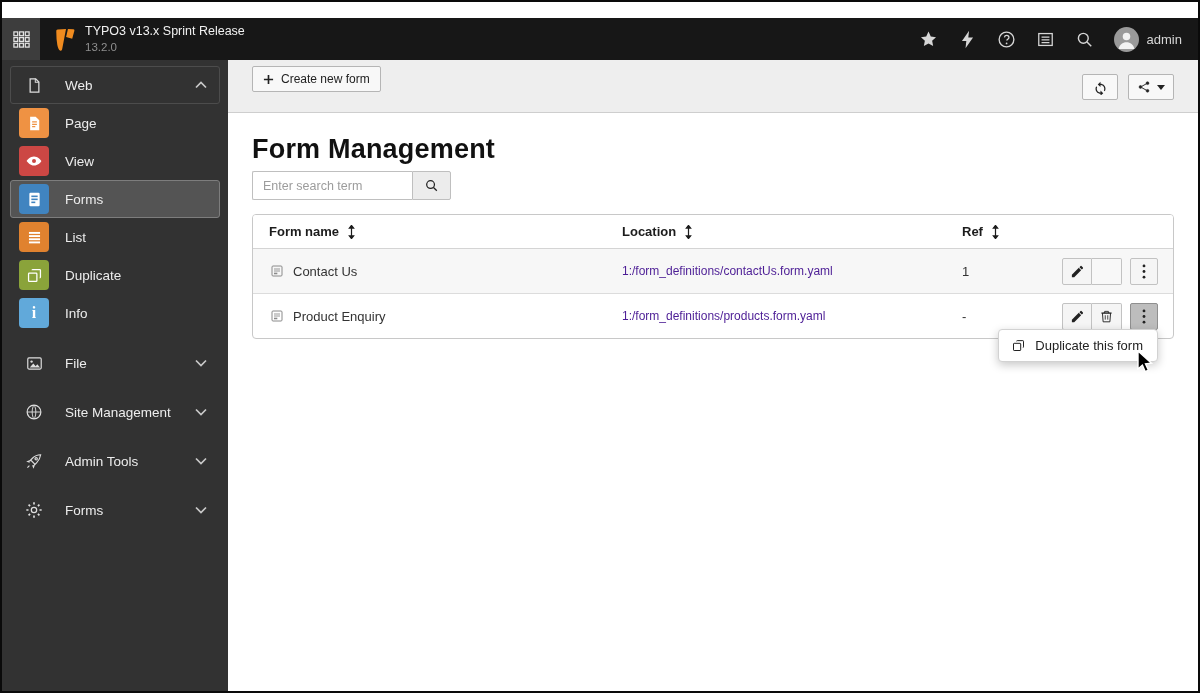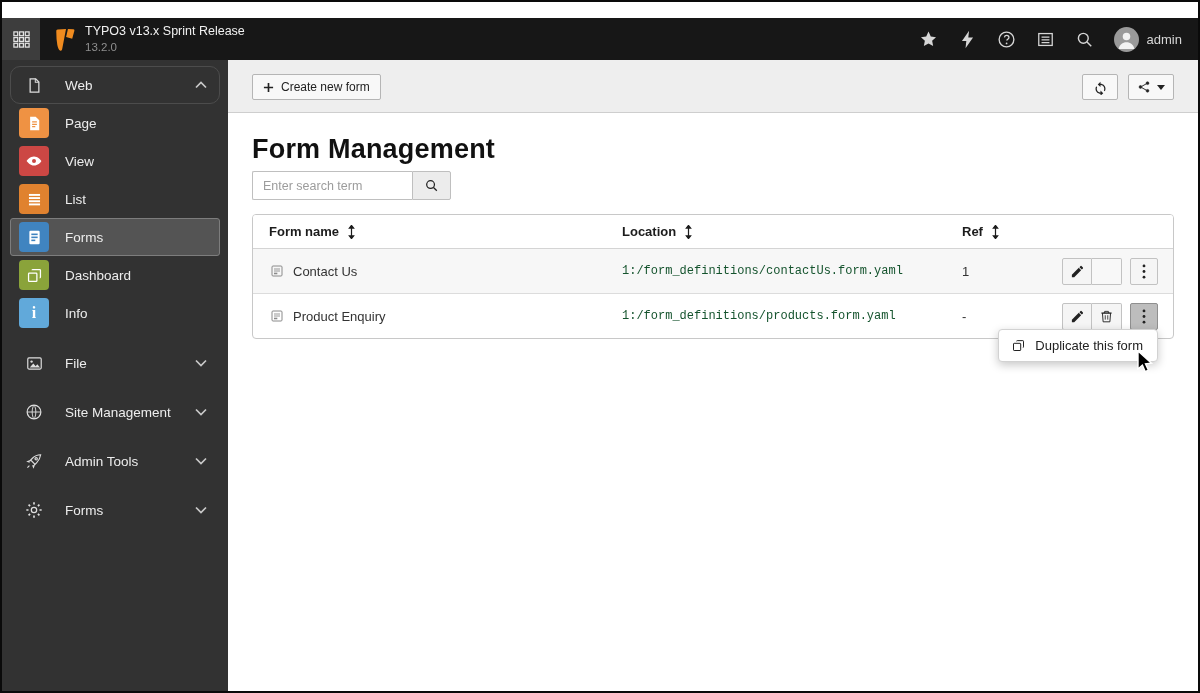--- a/index.html
+++ b/index.html
@@ -14,34 +14,34 @@
   .brand-title{color:#f1f1f1;font-size:12.5px;}
   .brand-version{color:#8f8f8f;font-size:11.5px;}
   .topbar-right{margin-left:auto;display:flex;align-items:center;gap:19px;padding-right:16px;}
   .tb-icon{width:20px;height:20px;display:flex;align-items:center;justify-content:center;color:#d6d6d6;cursor:pointer;}
   .user{display:flex;align-items:center;gap:8px;cursor:pointer;}
   .avatar{width:25px;height:25px;border-radius:50%;background:#9a9a9a;display:flex;align-items:center;justify-content:center;overflow:hidden;}
   .user-name{color:#d6d6d6;font-size:13px;}
   
   .sidebar{position:absolute;left:0;top:42px;bottom:0;width:226px;background:#323232;padding-top:12px;box-sizing:border-box;}
   .sb-item{height:38px;margin:0 8px;display:flex;align-items:center;padding:0 8px;border:1px solid transparent;border-radius:3px;cursor:pointer;box-sizing:border-box;}
-  .sb-item.group{border-color:#4c4c4c;border-radius:10px;}
+  .sb-item.group{border-color:#4c4c4c;}
   .sb-item.active{background:#545454;border-color:#7d7d7d;}
   .sb-item.mt10{margin-top:10px;} .sb-item.mt11{margin-top:11px;} .sb-item.mt12{margin-top:12px;}
   .tile{width:30px;height:30px;border-radius:4px;display:flex;align-items:center;justify-content:center;flex:none;}
   .oicn{width:30px;height:30px;display:flex;align-items:center;justify-content:center;flex:none;color:#dedede;}
   .sb-label{color:#ededed;font-size:13.5px;margin-left:16px;white-space:nowrap;}
   .chev{margin-left:auto;margin-right:4px;color:#c9c9c9;display:flex;}
   .i-serif{font-family:"Liberation Serif","DejaVu Serif",serif;font-weight:700;font-size:16px;color:#fff;line-height:1;}
   
   .main{position:absolute;left:226px;top:42px;right:0;bottom:0;background:#fff;}
   .docheader{height:68px;background:#eee;border-bottom:1px solid #cecece;position:relative;}
   .btn{display:inline-flex;align-items:center;gap:7px;background:#f8f8f8;border:1px solid #b5b5b5;border-radius:2px;
        font-size:12px;color:#222;padding:0 10px;height:26px;cursor:pointer;font-family:inherit;}
-  .create-btn{position:absolute;left:24px;top:30px;}
+  .create-btn{position:absolute;left:24px;top:22px;}
   .dh-right{position:absolute;right:24px;top:30px;display:flex;gap:10px;}
   .icon-btn{width:36px;justify-content:center;padding:0;}
   .share-btn{width:46px;justify-content:center;gap:6px;padding:0;}
   .content{padding:18px 24px 0 24px;}
   h1.page-title{margin:0;font-size:27px;line-height:36px;font-weight:600;color:#111;letter-spacing:.2px;}
   .search-row{margin-top:4px;display:flex;}
   .search-input{width:160px;height:29px;box-sizing:border-box;border:1px solid #bfbfbf;border-right:none;border-radius:2px 0 0 2px;
                 padding:0 10px;font-size:12.5px;color:#333;font-family:inherit;outline:none;}
   .search-input::placeholder{color:#9c9c9c;}
   .search-btn{width:39px;height:29px;box-sizing:border-box;background:#ececec;border:1px solid #bfbfbf;border-radius:0 2px 2px 0;
@@ -50,21 +50,21 @@
   .table{margin-top:14px;border:1px solid #c8c8c8;border-radius:4px;overflow:hidden;background:#fff;}
   .tr{display:grid;grid-template-columns:353px 340px 100px 1fr;align-items:center;}
   .thead{height:33px;border-bottom:1px solid #d4d4d4;background:#fff;}
   .th{display:flex;align-items:center;gap:8px;padding:0 16px;font-size:13px;font-weight:700;color:#1c1c1c;cursor:pointer;}
   .row{height:44px;border-bottom:1px solid #dcdcdc;}
   .row:last-child{border-bottom:none;}
   .row.striped{background:#f7f7f7;}
   .td{padding:0 16px;display:flex;align-items:center;font-size:13px;color:#333;}
   .name-cell{gap:8px;}
   .form-icn{color:#8a8a8a;display:flex;flex:none;}
-  .loc{font-family:Liberation Mono, monospace;font-size:12px;color:#14532d;text-decoration:none;cursor:pointer;}
+  .loc{font-family:Liberation Sans, sans-serif;font-size:12px;color:#4c1d95;text-decoration:none;cursor:pointer;}
   .actions{justify-content:flex-end;gap:8px;}
   .btn-group{display:flex;}
   .abtn{width:30px;height:27px;background:#f5f5f5;border:1px solid #c2c2c2;display:flex;align-items:center;justify-content:center;
         cursor:pointer;color:#222;padding:0;}
   .btn-group .abtn:first-child{border-radius:2px 0 0 2px;}
   .btn-group .abtn:last-child{border-radius:0 2px 2px 0;border-left:none;}
   .abtn.single{border-radius:2px;width:28px;}
   .abtn.slot{cursor:default;background:#f8f8f8;}
   .abtn.pressed{background:#bdbdbd;border-color:#8f8f8f;}
   
@@ -179,52 +179,52 @@
     <div class="sb-item">
       <span class="tile" style="background:#cc4744;">
         <svg width="20" height="20" viewBox="0 0 24 24">
             <path d="M12 6.5c4.6 0 7.8 3.6 8.9 5.5-1.1 1.9-4.3 5.5-8.9 5.5S5.3 13.9 3.1 12C4.2 10.1 7.4 6.5 12 6.5z" fill="#fff"></path>
             <circle cx="12" cy="12" r="2.4" fill="#cc4744"></circle>
           </svg>
       </span>
       <span class="sb-label">View</span>
     </div>
 
+    <div class="sb-item active">
+      <span class="tile" style="background:#4084c0;">
+        <svg width="19" height="19" viewBox="0 0 24 24">
+            <rect x="5.5" y="3.5" width="13" height="17" rx="1.5" fill="#fff"></rect>
+          <rect x="8" y="7" width="8" height="2" fill="#4084c0"></rect>
+            <rect x="8" y="10.8" width="8" height="2" fill="#4084c0"></rect>
+          <rect x="8" y="14.6" width="5" height="2" fill="#4084c0"></rect>
+          </svg>
+      </span>
+      <span class="sb-label">Forms</span>
+    </div>
+
     <div class="sb-item">
       <span class="tile" style="background:#e0822f;">
         <svg width="19" height="19" viewBox="0 0 24 24" fill="#fff">
           <rect x="5" y="5" width="14" height="2.4"></rect>
             <rect x="5" y="9" width="14" height="2.4"></rect>
           <rect x="5" y="13" width="14" height="2.4"></rect>
             <rect x="5" y="17" width="14" height="2.4"></rect>
         </svg>
       </span>
       <span class="sb-label">List</span>
     </div>
 
-    <div class="sb-item active">
-      <span class="tile" style="background:#4084c0;">
-        <svg width="19" height="19" viewBox="0 0 24 24">
-            <rect x="5.5" y="3.5" width="13" height="17" rx="1.5" fill="#fff"></rect>
-          <rect x="8" y="7" width="8" height="2" fill="#4084c0"></rect>
-            <rect x="8" y="10.8" width="8" height="2" fill="#4084c0"></rect>
-          <rect x="8" y="14.6" width="5" height="2" fill="#4084c0"></rect>
-          </svg>
-      </span>
-      <span class="sb-label">Forms</span>
-    </div>
-
     <div class="sb-item">
       <span class="tile" style="background:#8aa33a;">
         <svg width="19" height="19" viewBox="0 0 24 24" fill="none" stroke="#fff" stroke-width="1.6">
           <rect x="4.5" y="9" width="10.5" height="10.5" rx="1"></rect>
           <path d="M9 5.5 A1 1 0 0 1 10 4.5 H18.5 A1 1 0 0 1 19.5 5.5 V14 A1 1 0 0 1 18.5 15"></path>
         </svg>
       </span>
-      <span class="sb-label">Dashboard</span>
+      <span class="sb-label">Duplicate</span>
     </div>
 
     <div class="sb-item">
       <span class="tile" style="background:#61a9da;">
         <span class="i-serif">i</span>
       </span>
       <span class="sb-label">Info</span>
     </div>
 
     <div class="sb-item mt12">

